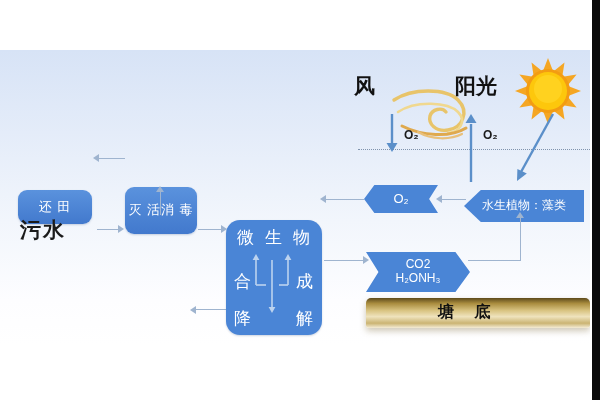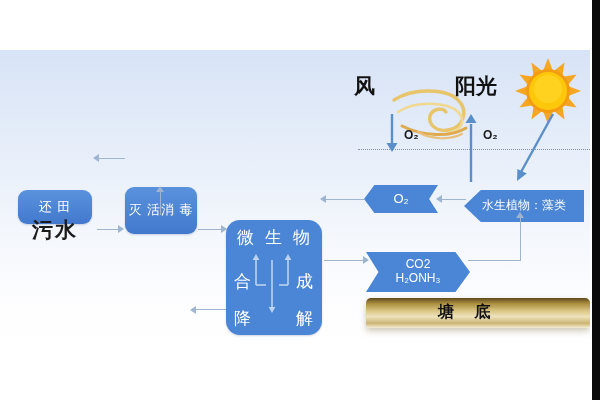--- a/index.html
+++ b/index.html
@@ -50,21 +50,21 @@
       <span>消     毒</span>
     </div>
 
     <div class="ln lnh" style="left:98px;top:108px;width:27px;"></div>
     <div class="ar ar-l" style="left:93px;top:104px;"></div>
 
 
     <div class="ln lnv" style="left:160px;top:142px;height:23px;"></div>
     <div class="ar ar-u" style="left:156px;top:136px;"></div>
 
-    <div class="plain" style="left:32px;top:166px;font-size:21px;letter-spacing:2px;">
+    <div class="plain" style="left:20px;top:166px;font-size:21px;letter-spacing:2px;">
       <span>污水</span>
     </div>
 
     <div class="ln lnh" style="left:97px;top:179px;width:22px;"></div>
     <div class="ar ar-r" style="left:118px;top:175px;"></div>
 
     <div class="ln lnh" style="left:198px;top:179px;width:24px;"></div>
     <div class="ar ar-r" style="left:221px;top:175px;"></div>
 
 

